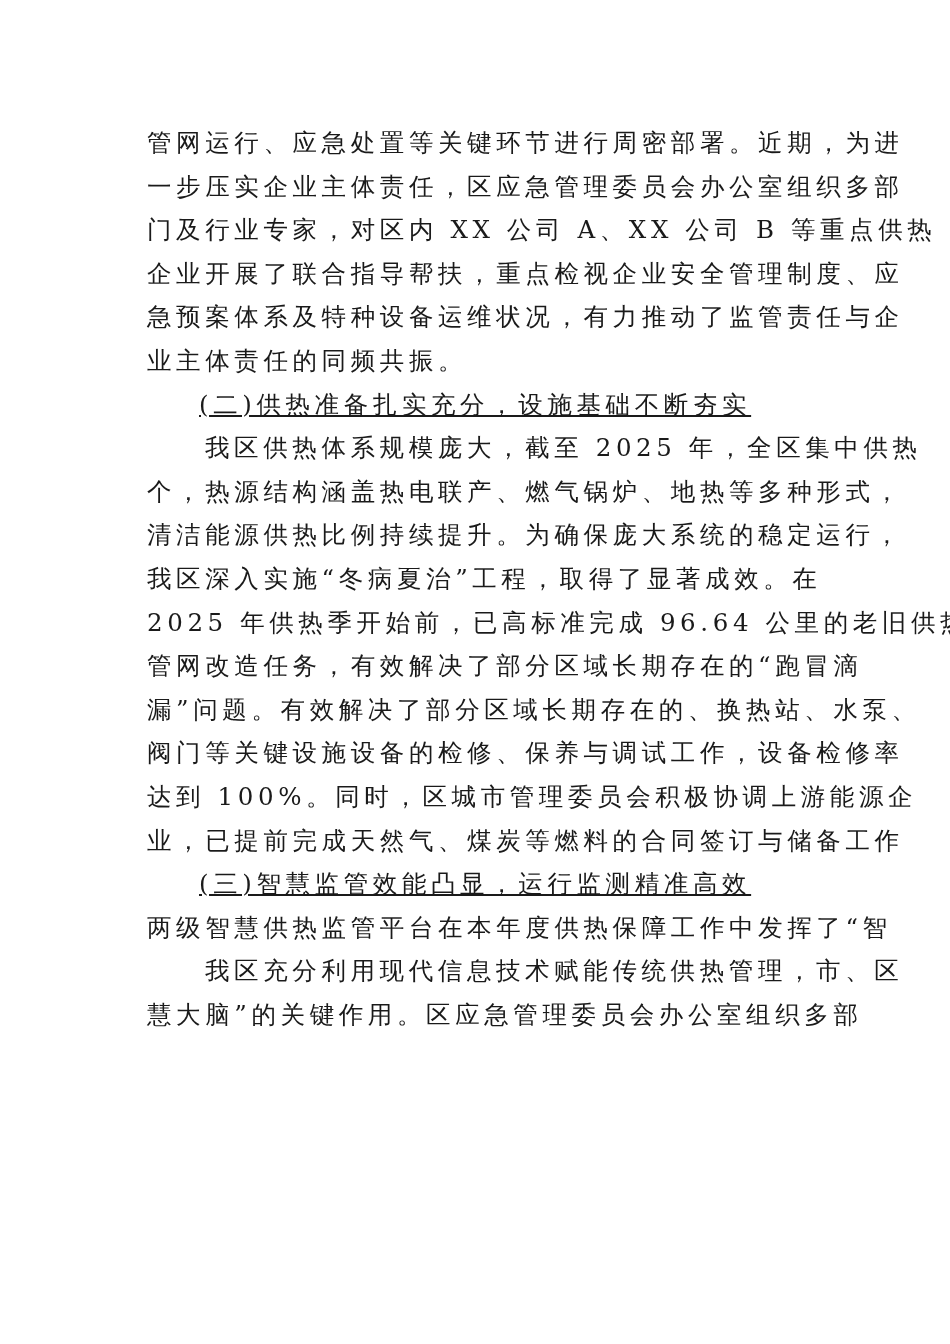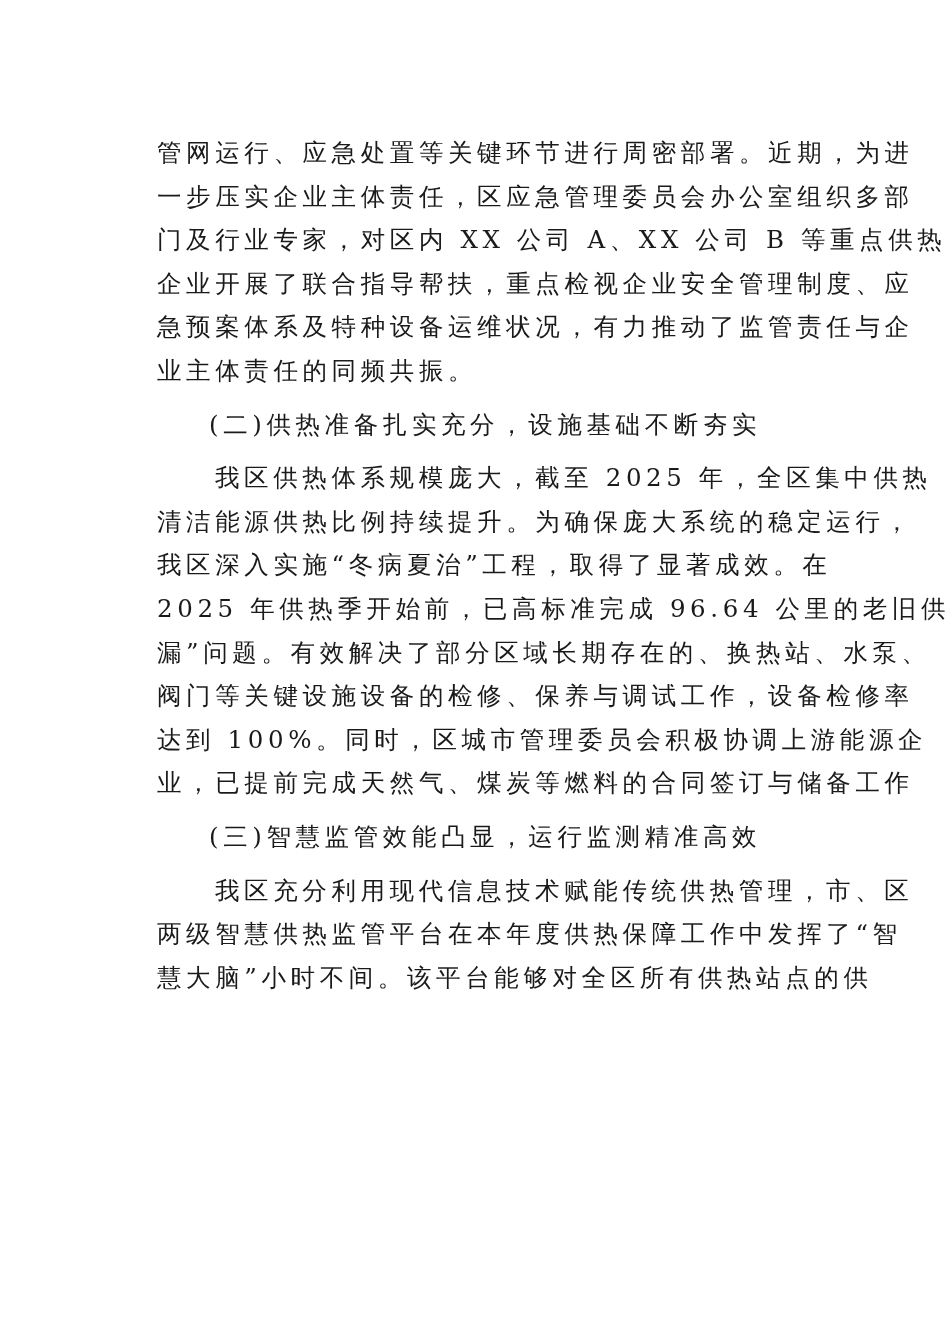--- a/index.html
+++ b/index.html
@@ -26,41 +26,42 @@
     left: 147px;
     top: 121px;
     width: 660px;
     font-family: "DejaVu Serif", "Liberation Serif", serif;
     font-size: 24.5px;
     line-height: 43.6px;
     color: #1a1a1a;
     letter-spacing: 4.6px;
   }
   .para {
-    margin: 10px;
+    margin: 0;
     padding: 0;
     text-align: justify;
     text-align-last: left;
     word-break: break-all;
   }
   .line {
     display: block;
     white-space: nowrap;
     text-align: justify;
     text-align-last: justify;
     height: 43.6px;
   }
   .line.last {
     text-align-last: left;
   }
   .line.first-indent {
     padding-left: 58px;
   }
   .line.head-indent {
     padding-left: 52px;
+    text-decoration: underline;
   }
 </style>
 </head>
 <body>
 
 <div class="page">
   <div class="body-text">
 
     <div class="para">
       <span class="line">管网运行、应急处置等关键环节进行周密部署。近期，为进</span>
@@ -70,33 +71,35 @@
       <span class="line">急预案体系及特种设备运维状况，有力推动了监管责任与企</span>
       <span class="line last">业主体责任的同频共振。</span>
     </div>
 
     <div class="para">
       <span class="line last head-indent">(二)供热准备扎实充分，设施基础不断夯实</span>
     </div>
 
     <div class="para">
       <span class="line first-indent">我区供热体系规模庞大，截至 2025 年，全区集中供热</span>
+      <span class="line">个，热源结构涵盖热电联产、燃气锅炉、地热等多种形式，</span>
       <span class="line">清洁能源供热比例持续提升。为确保庞大系统的稳定运行，</span>
       <span class="line">我区深入实施“冬病夏治”工程，取得了显著成效。在</span>
       <span class="line">2025 年供热季开始前，已高标准完成 96.64 公里的老旧供热</span>
+      <span class="line">管网改造任务，有效解决了部分区域长期存在的“跑冒滴</span>
       <span class="line">漏”问题。有效解决了部分区域长期存在的、换热站、水泵、</span>
       <span class="line">阀门等关键设施设备的检修、保养与调试工作，设备检修率</span>
       <span class="line">达到 100%。同时，区城市管理委员会积极协调上游能源企</span>
       <span class="line">业，已提前完成天然气、煤炭等燃料的合同签订与储备工作</span>
     </div>
 
     <div class="para">
       <span class="line last head-indent">(三)智慧监管效能凸显，运行监测精准高效</span>
     </div>
 
     <div class="para">
+      <span class="line">两级智慧供热监管平台在本年度供热保障工作中发挥了“智</span>
       <span class="line first-indent">我区充分利用现代信息技术赋能传统供热管理，市、区</span>
-      <span class="line">两级智慧供热监管平台在本年度供热保障工作中发挥了“智</span>
-      <span class="line">慧大脑”小时不间。该平台能够对全区所有供热站点的供</span>
+      <span class="line">慧大脑”的关键作用。区应急管理委员会办公室组织多部</span>
     </div>
 
   </div>
 </div>
 
 </body></html>

